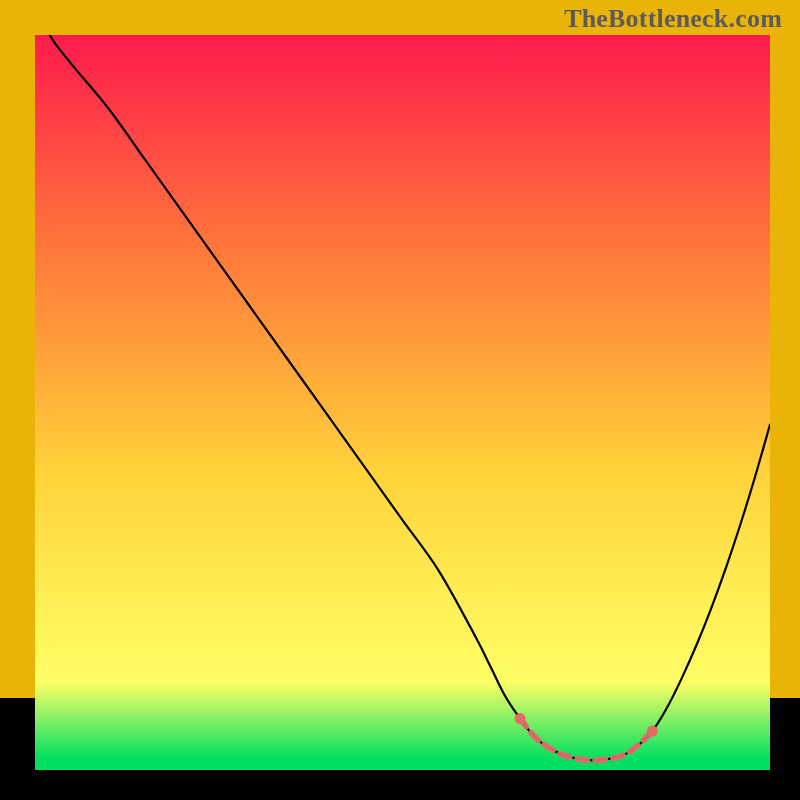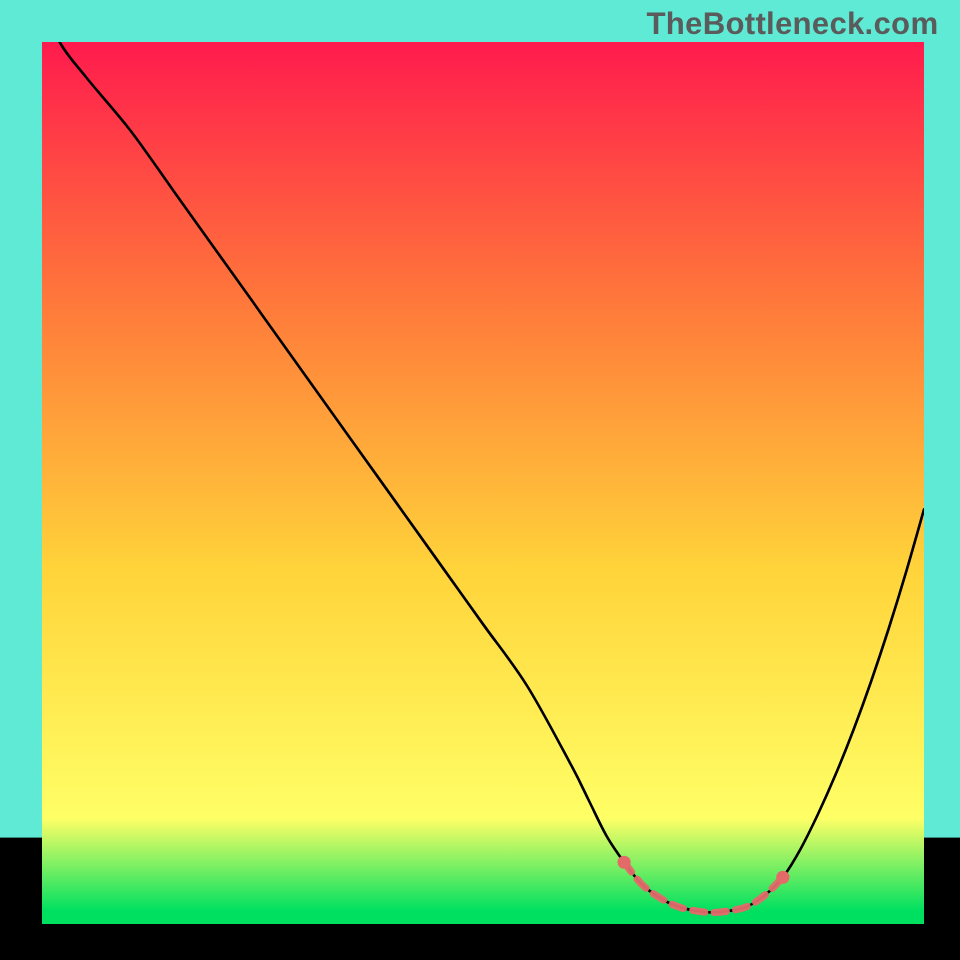--- a/index.html
+++ b/index.html
@@ -1,21 +1,22 @@
 <!DOCTYPE html>
 <html><head>
 <meta charset="utf-8">
 <style>
   * { margin: 0; padding: 0; box-sizing: border-box; }
   html, body { width: 800px; height: 800px; background: #000; overflow: hidden; font-family: Arial, Helvetica, sans-serif; }
   .stage {
     position: absolute;
     left: 0; top: 0;
     width: 800px; height: 698px;
-    background: #5eead4;
+    background: #eab308;
+    font-family: Liberation Serif, serif;
   }
   .watermark {
     position: absolute;
     top: 4px;
     right: 18px;
     color: #5b5b5b;
     font-size: 26px;
     font-weight: 600;
     letter-spacing: 0.2px;
     user-select: none;

